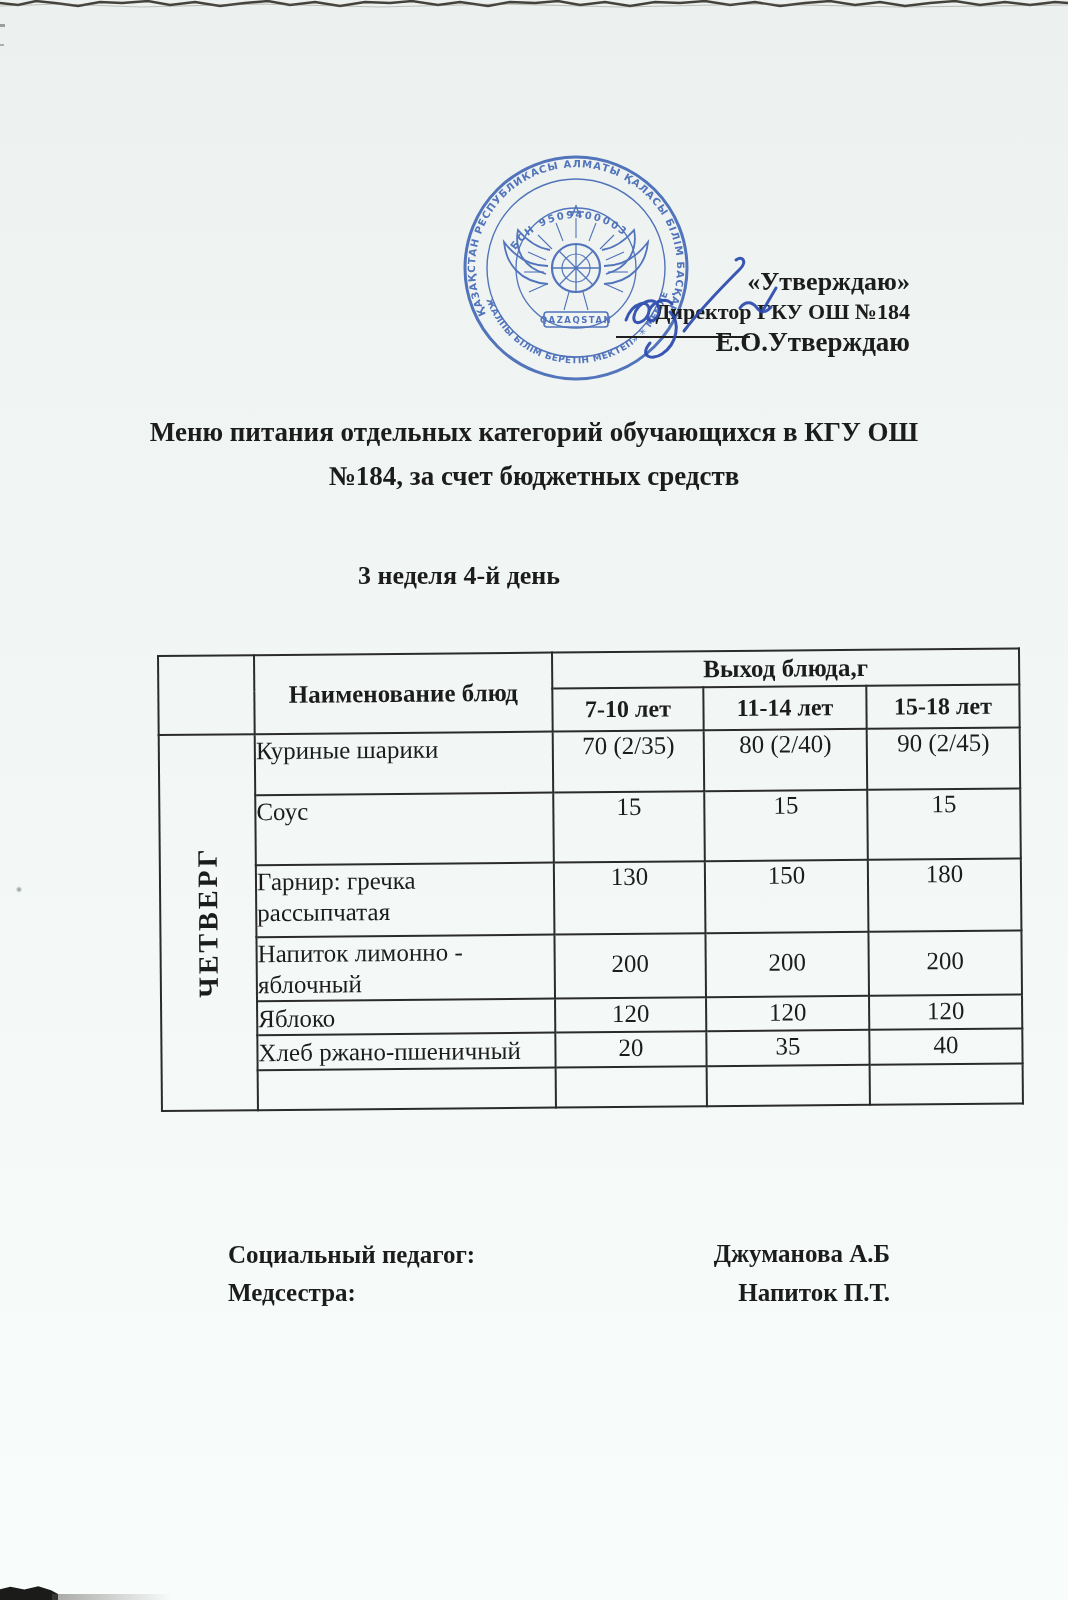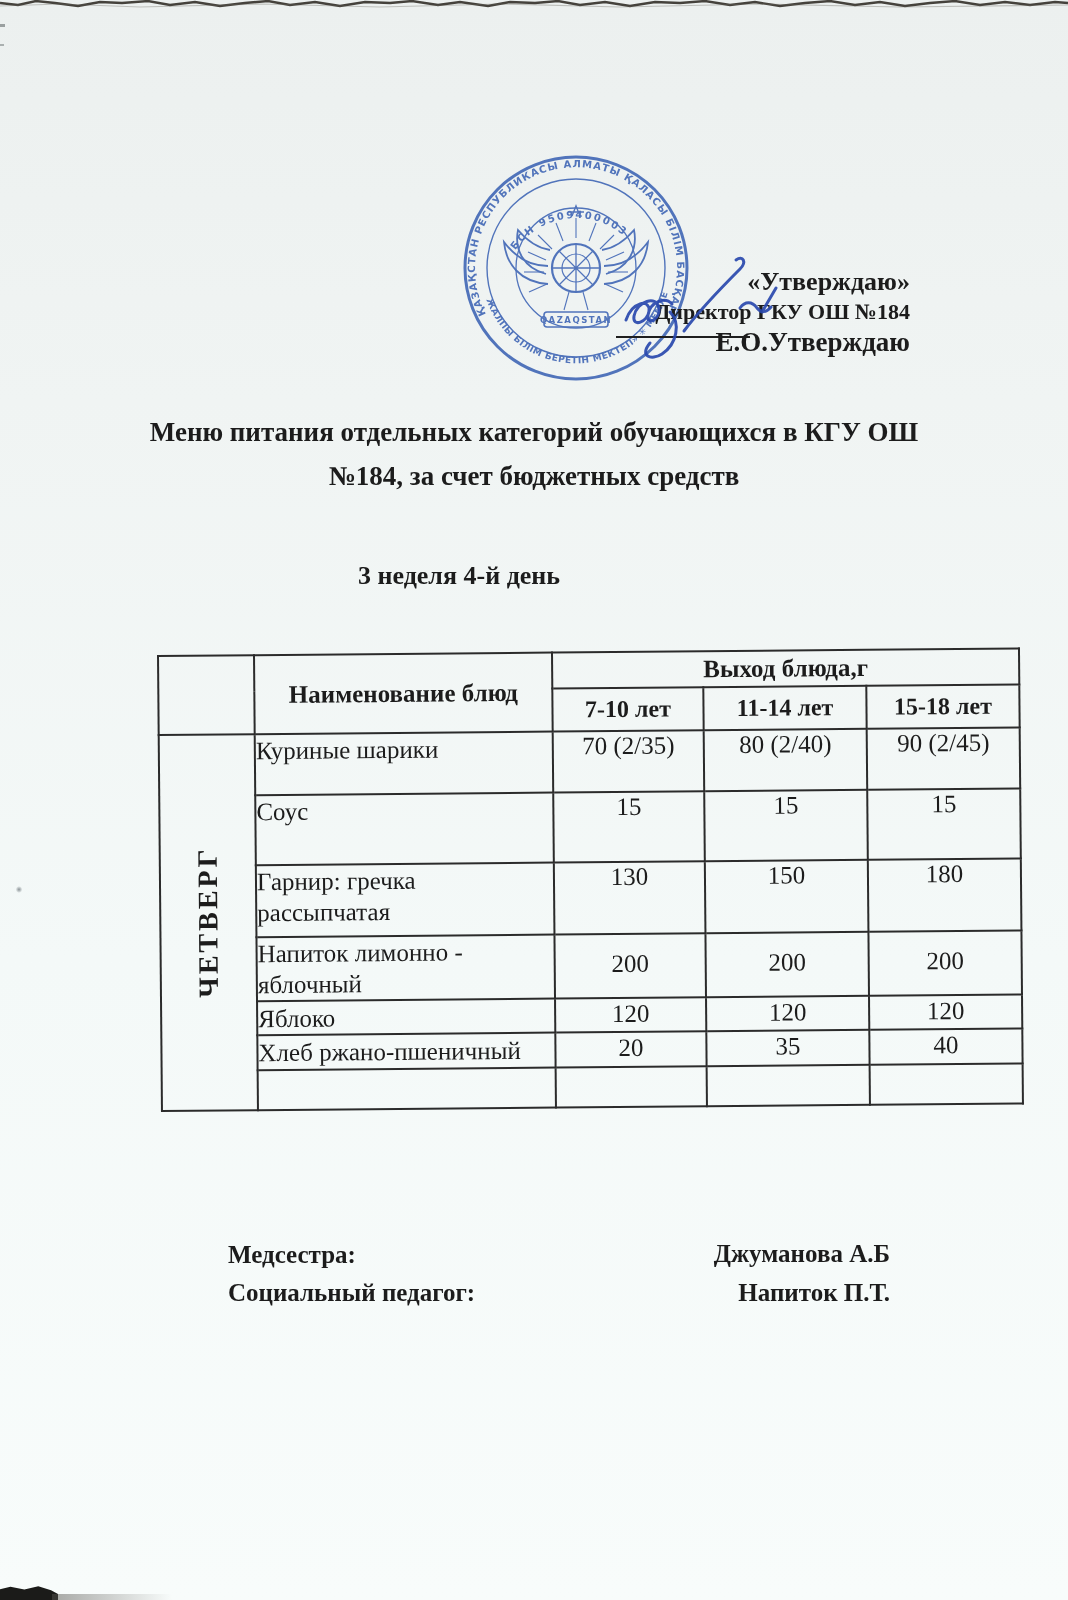--- a/index.html
+++ b/index.html
@@ -202,22 +202,22 @@
         <td class="dish"></td>
         <td class="val"></td>
         <td class="val"></td>
         <td class="val"></td>
       </tr>
     </tbody>
       </table>
   </div>
 
   <div id="sig-roles" class="abs">
+    <div>Социальный педагог:</div>
     <div>Медсестра:</div>
-    <div>Социальный педагог:</div>
   </div>
   <div id="sig-names" class="abs">
     <div>Джуманова А.Б</div>
     <div>Напиток П.Т.</div>
   </div>
 
   <div class="abs speck"></div>
   <div class="abs tick1"></div>
   <div class="abs tick2"></div>
   <div class="abs corner-blot"></div>

